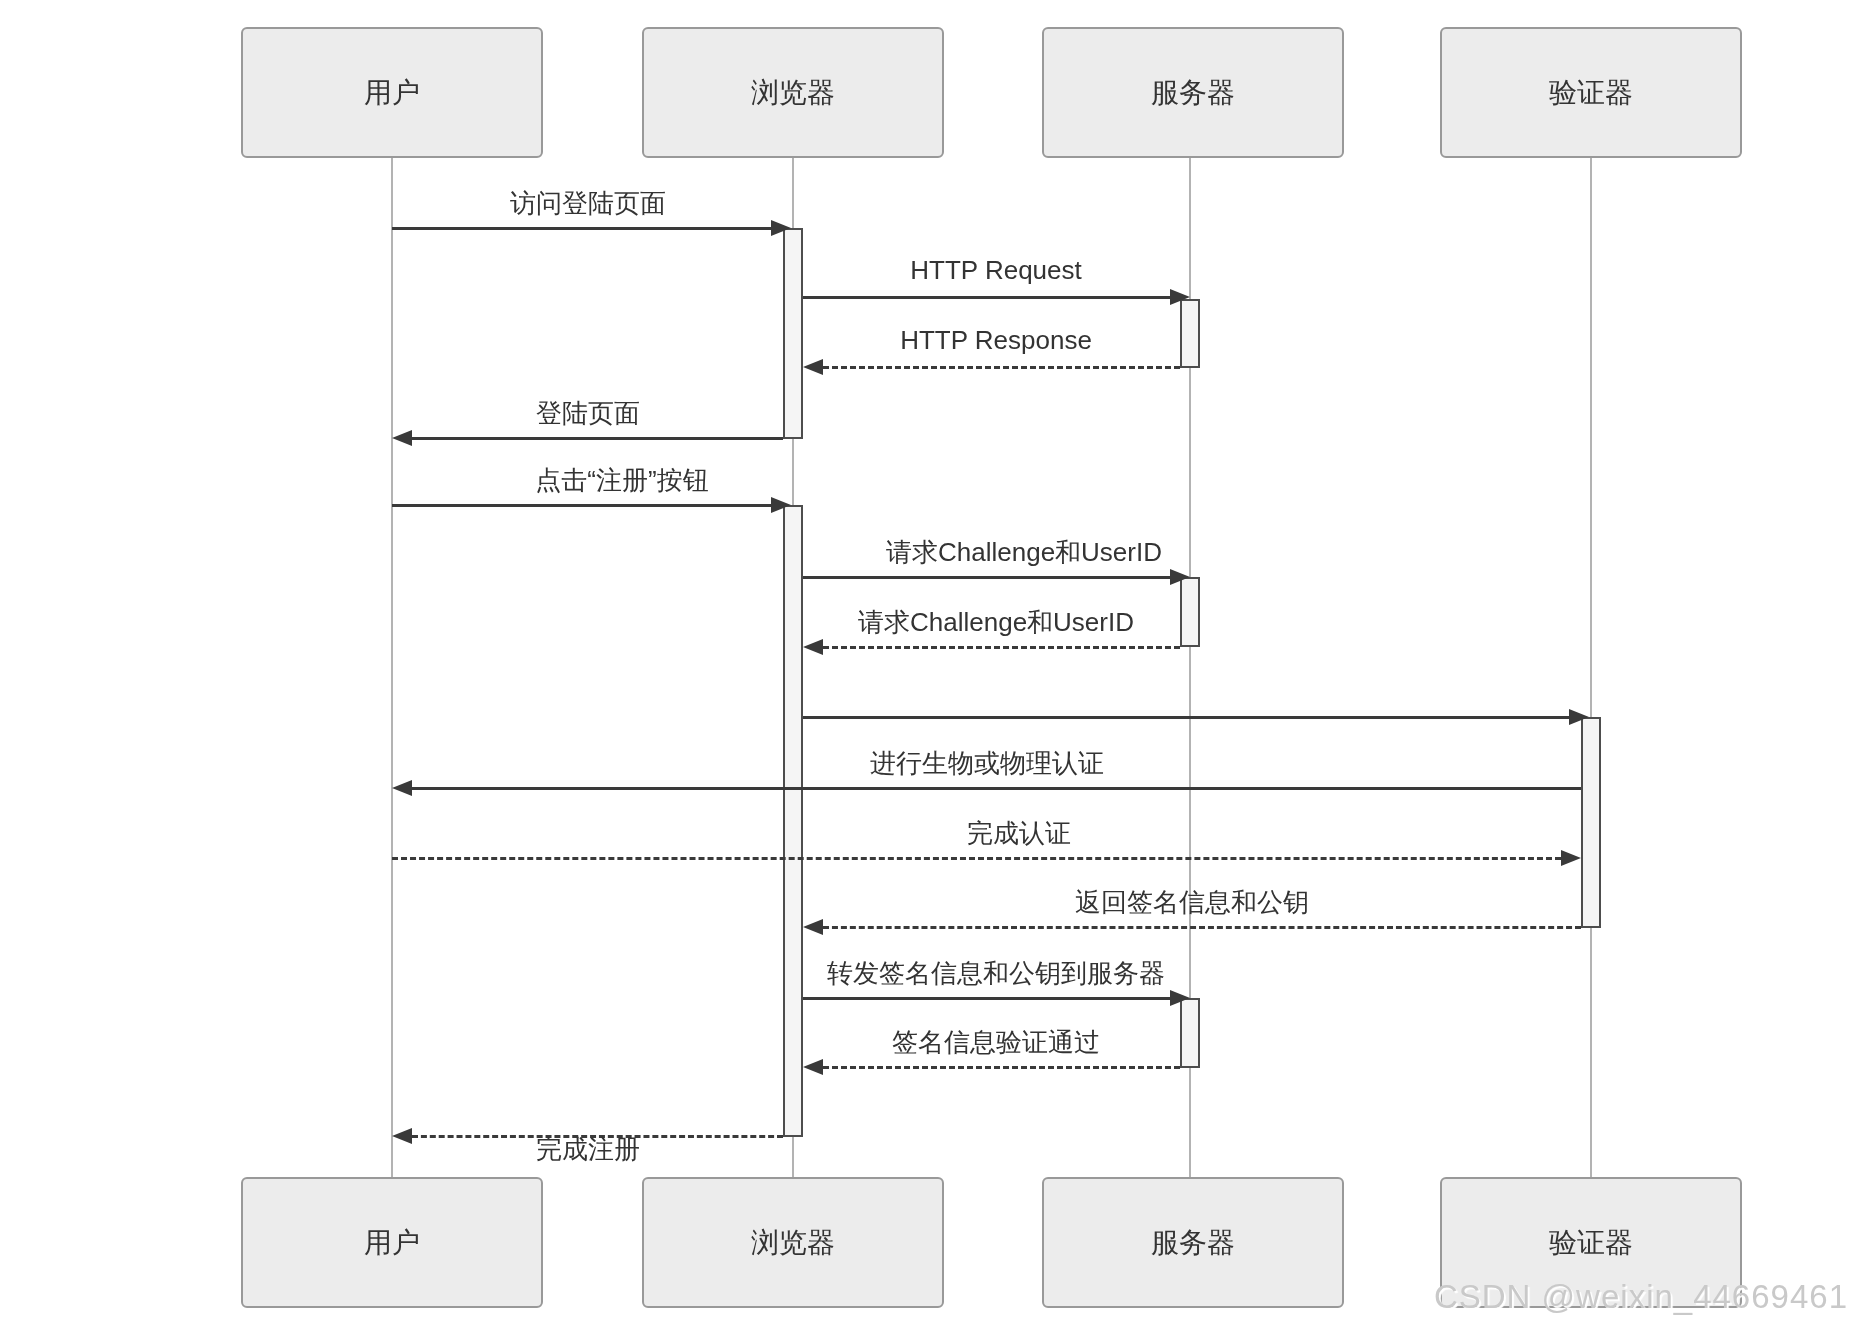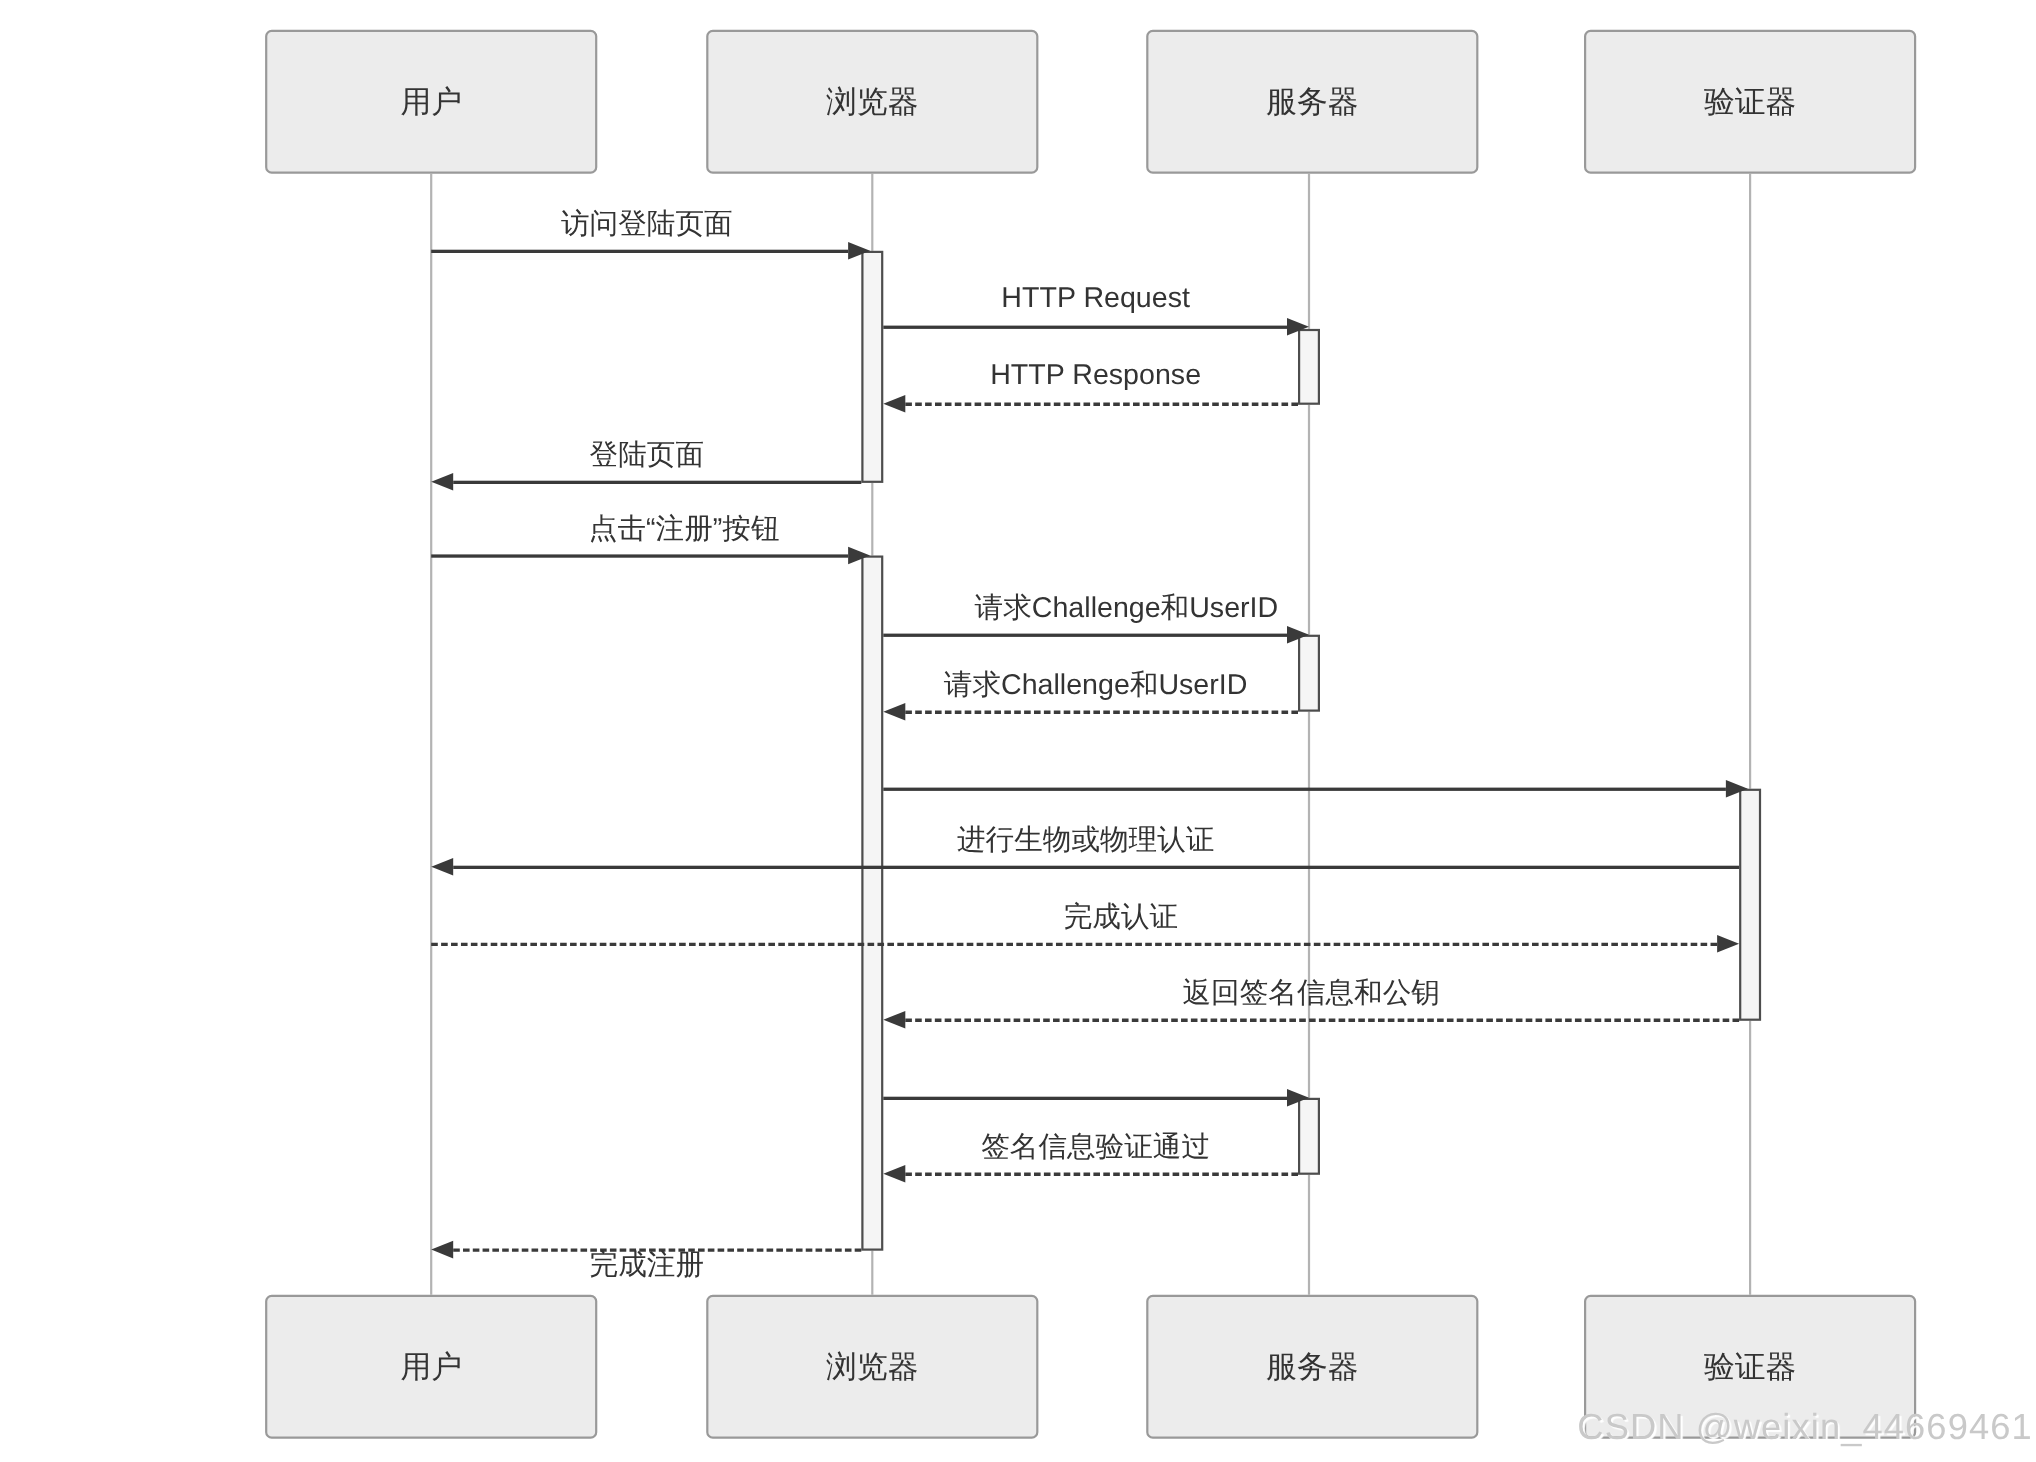--- a/index.html
+++ b/index.html
@@ -151,20 +151,21 @@
   <div class="arrow-left" style="left:392px; top:780px;"></div>
 
   <div class="msg-label" style="left:987px; top:816px;margin-left:32px;">完成认证</div>
   <div class="msg-line dashed" style="left:392px; top:857px; width:1169px;"></div>
   <div class="arrow-right" style="left:1561px; top:850px;"></div>
 
   <div class="msg-label" style="left:1192px; top:885px;">返回签名信息和公钥</div>
   <div class="msg-line dashed" style="left:823px; top:926px; width:758px;"></div>
   <div class="arrow-left" style="left:803px; top:919px;"></div>
 
+  <div class="msg-label" style="left:996px; top:956px;">转发签名信息和公钥到服务器</div>
   <div class="msg-line solid" style="left:803px; top:997px; width:367px;"></div>
   <div class="arrow-right" style="left:1170px; top:990px;"></div>
 
   <div class="msg-label" style="left:996px; top:1025px;">签名信息验证通过</div>
   <div class="msg-line dashed" style="left:823px; top:1066px; width:357px;"></div>
   <div class="arrow-left" style="left:803px; top:1059px;"></div>
 
   <div class="msg-label" style="left:588px; top:1132px;">完成注册</div>
   <div class="msg-line dashed" style="left:412px; top:1135px; width:371px;"></div>
   <div class="arrow-left" style="left:392px; top:1128px;"></div>

